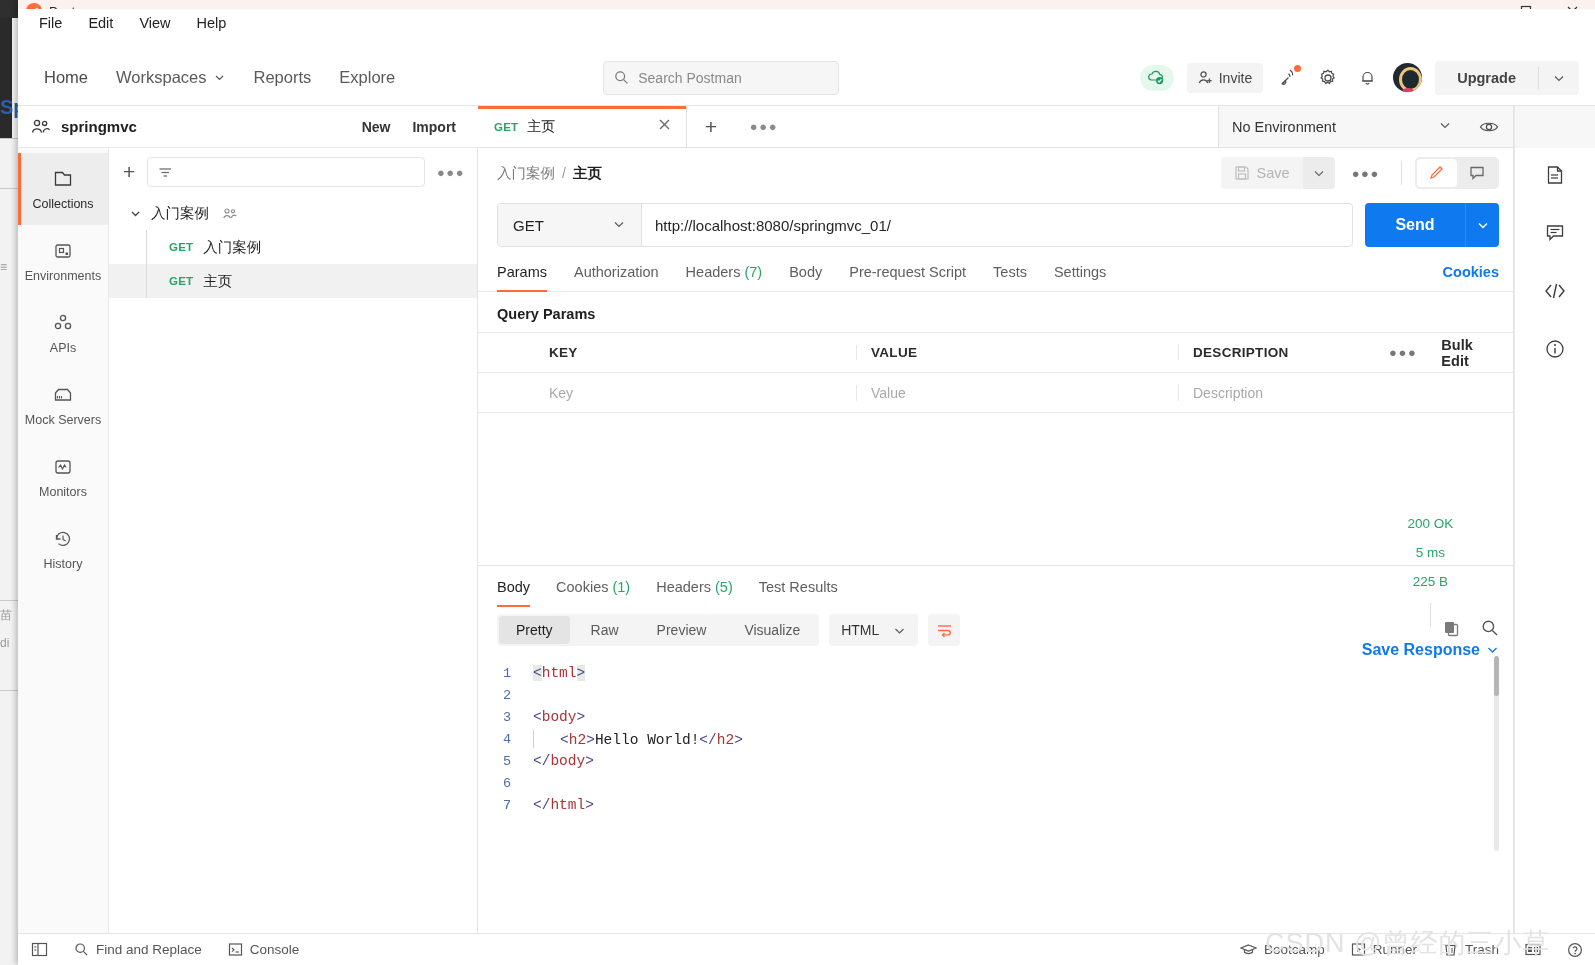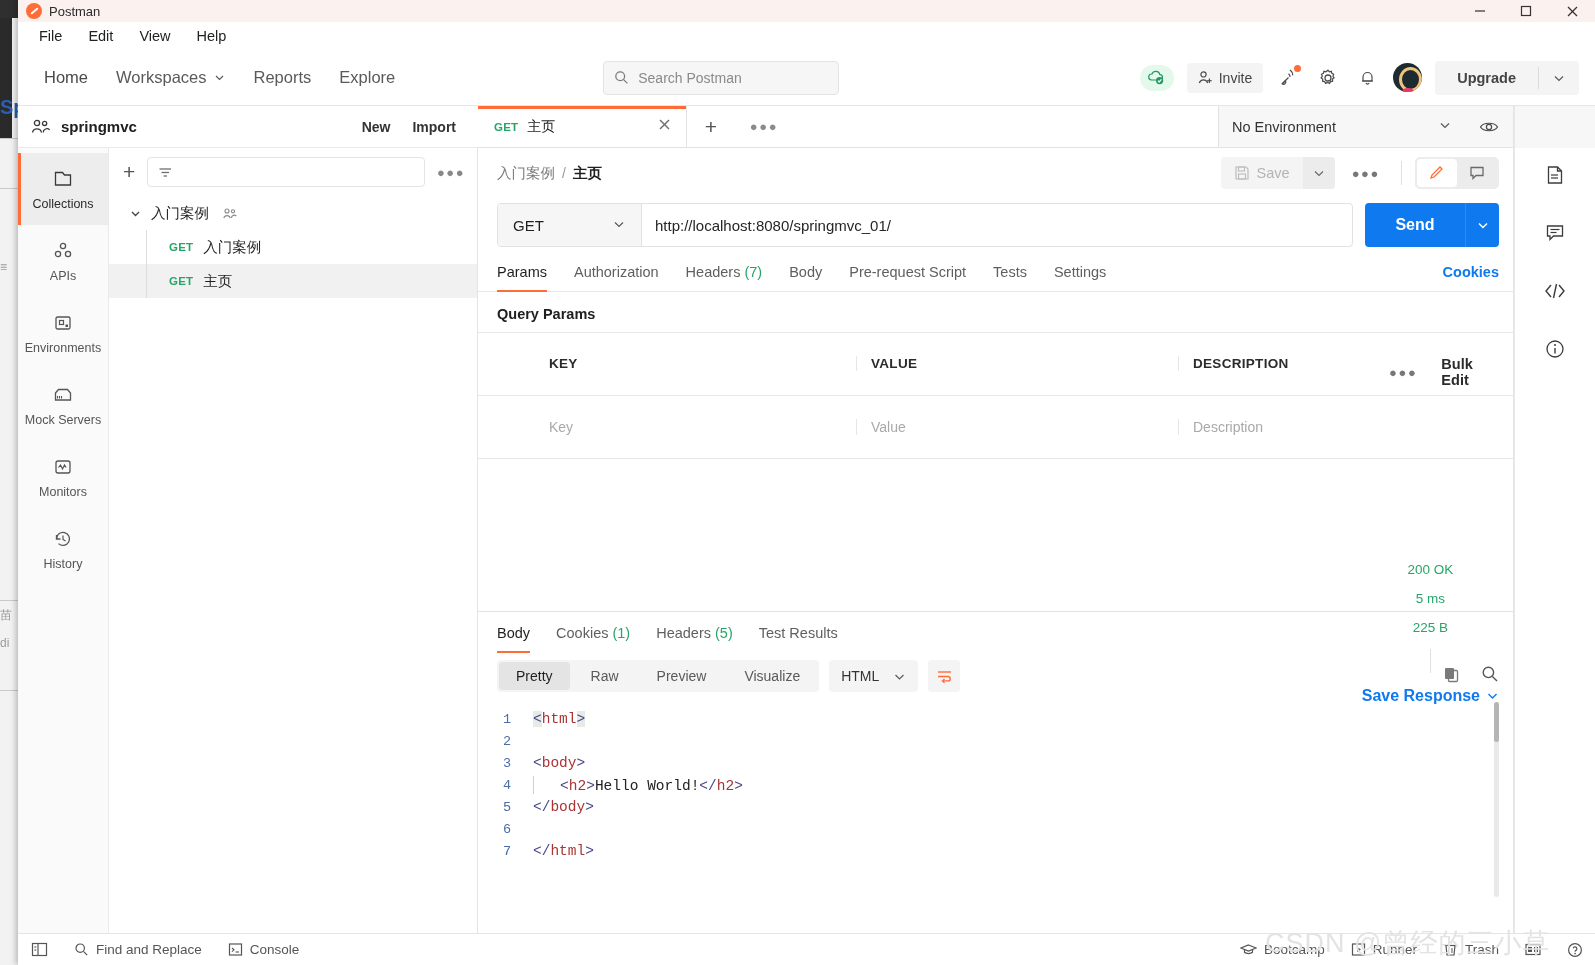--- a/index.html
+++ b/index.html
@@ -30,21 +30,21 @@
              position: relative; }
   .tb-logo:after { content: ""; position: absolute; left: 4px; top: 7px; width: 9px; height: 2px;
                    background: #fff; transform: rotate(-40deg); border-radius: 1px; }
   .tb-title { font-size: 13px; color: #2b2b2b; margin-left: 7px; }
   .tb-ctrls { margin-left: auto; display: flex; }
   .tb-btn { width: 46px; height: 22px; display: flex; align-items: center; justify-content: center;
             color: #333; font-size: 13px; }
   .tb-btn svg { display: block; }
 
   
-  .menubar { position: absolute; left: 0; top: 22px; width: 1577px; height: 28px; background: #fff;
+  .menubar { position: absolute; left: 0; top: 9px; width: 1577px; height: 28px; background: #fff;
              display: flex; align-items: center; padding-left: 10px; gap: 4px; }
   .menu-item { font-size: 14.5px; color: #222; padding: 3px 11px; border-radius: 3px; }
 
   
   .header { position: absolute; left: 0; top: 50px; width: 1577px; height: 56px; background: #fff;
             border-bottom: 1px solid #e6e6e6; display: flex; align-items: center; padding: 0 12px; }
   .nav-item { font-size: 16.5px; color: #5a5a5a; padding: 6px 14px; display: flex; align-items: center; gap: 6px; }
   .nav-item.home { color: #4a4a4a; }
 
   .searchbox { width: 236px; height: 34px; margin-left: 194px; background: #f6f6f6;
@@ -165,21 +165,21 @@
           position: relative; }
   .rtab.active { color: #1f1f1f; }
   .rtab.active:after { content: ""; position: absolute; left: 0; right: 0; bottom: 0; height: 2px;
                        background: #ff6c37; }
   .cnt { color: #27a567; margin-left: 4px; }
   .cookies-link { margin-left: auto; font-size: 14.5px; color: #0f79f0; font-weight: 600; }
 
   
   .qp-title { padding: 14px 19px 10px; font-size: 14.5px; color: #202020; font-weight: 600; }
   .ptable { border-top: 1px solid #e7e7e7; }
-  .prow { display: flex; border-bottom: 1px solid #e7e7e7; height: 40px; align-items: flex-start; margin-top: 23px; }
+  .prow { display: flex; border-bottom: 1px solid #e7e7e7; height: 40px; align-items: center; }
   .pcheck { width: 57px; border-right: 1px solid #e7e7e7; }
   .pcell { display: flex; align-items: center; padding: 0 14px; border-right: 1px solid #e7e7e7;
            font-size: 13.5px; }
   .pcell.k { width: 322px; } .pcell.v { width: 322px; } .pcell.d { width: 202px; border-right: none; }
   .phead { font-weight: 700; color: #2b2b2b; letter-spacing: .3px; font-size: 13.5px; }
   .pph { color: #a9a9a9; font-size: 14px; }
   .pactions { flex: 1; display: flex; align-items: center; justify-content: flex-end; gap: 16px;
               padding-right: 16px; }
   .bulk { font-size: 14.5px; color: #2b2b2b; font-weight: 700; }
 
@@ -370,33 +370,33 @@
 
     <div class="rail">
       <div class="rail-item active">
         <svg width="22" height="22" viewBox="0 0 22 22">
           <path d="M3.5 4.5 h7 l2 2.5 h6 v10 h-15 z" fill="none" stroke="#3a3a3a" stroke-width="1.3"></path>
         </svg>
         <span>Collections</span>
       </div>
       <div class="rail-item">
         <svg width="22" height="22" viewBox="0 0 22 22">
+          <rect x="4" y="5" width="14" height="12" rx="1.5" fill="none" stroke="#555" stroke-width="1.3"></rect>
+          <rect x="7.5" y="8.5" width="4" height="4" fill="none" stroke="#555" stroke-width="1.2"></rect>
+          <rect x="13.5" y="12.5" width="2.5" height="2.5" fill="#555"></rect>
+        </svg>
+        <span>Environments</span>
+      </div>
+      <div class="rail-item">
+        <svg width="22" height="22" viewBox="0 0 22 22">
           <circle cx="11" cy="6" r="2.6" fill="none" stroke="#555" stroke-width="1.3"></circle>
           <circle cx="6" cy="14" r="2.6" fill="none" stroke="#555" stroke-width="1.3"></circle>
           <circle cx="16" cy="14" r="2.6" fill="none" stroke="#555" stroke-width="1.3"></circle>
         </svg>
         <span>APIs</span>
-      </div>
-      <div class="rail-item">
-        <svg width="22" height="22" viewBox="0 0 22 22">
-          <rect x="4" y="5" width="14" height="12" rx="1.5" fill="none" stroke="#555" stroke-width="1.3"></rect>
-          <rect x="7.5" y="8.5" width="4" height="4" fill="none" stroke="#555" stroke-width="1.2"></rect>
-          <rect x="13.5" y="12.5" width="2.5" height="2.5" fill="#555"></rect>
-        </svg>
-        <span>Environments</span>
       </div>
       <div class="rail-item">
         <svg width="22" height="22" viewBox="0 0 22 22">
           <path d="M3.5 9 l3 -3.5 h9 l3 3.5 v7 h-15 z" fill="none" stroke="#555" stroke-width="1.3"></path>
           <line x1="5.5" y1="12" x2="5.5" y2="14.5" stroke="#555" stroke-width="1.1"></line>
           <line x1="7.5" y1="12" x2="7.5" y2="14.5" stroke="#555" stroke-width="1.1"></line>
           <line x1="9.5" y1="12" x2="9.5" y2="14.5" stroke="#555" stroke-width="1.1"></line>
         </svg>
         <span>Mock Servers</span>
       </div>

